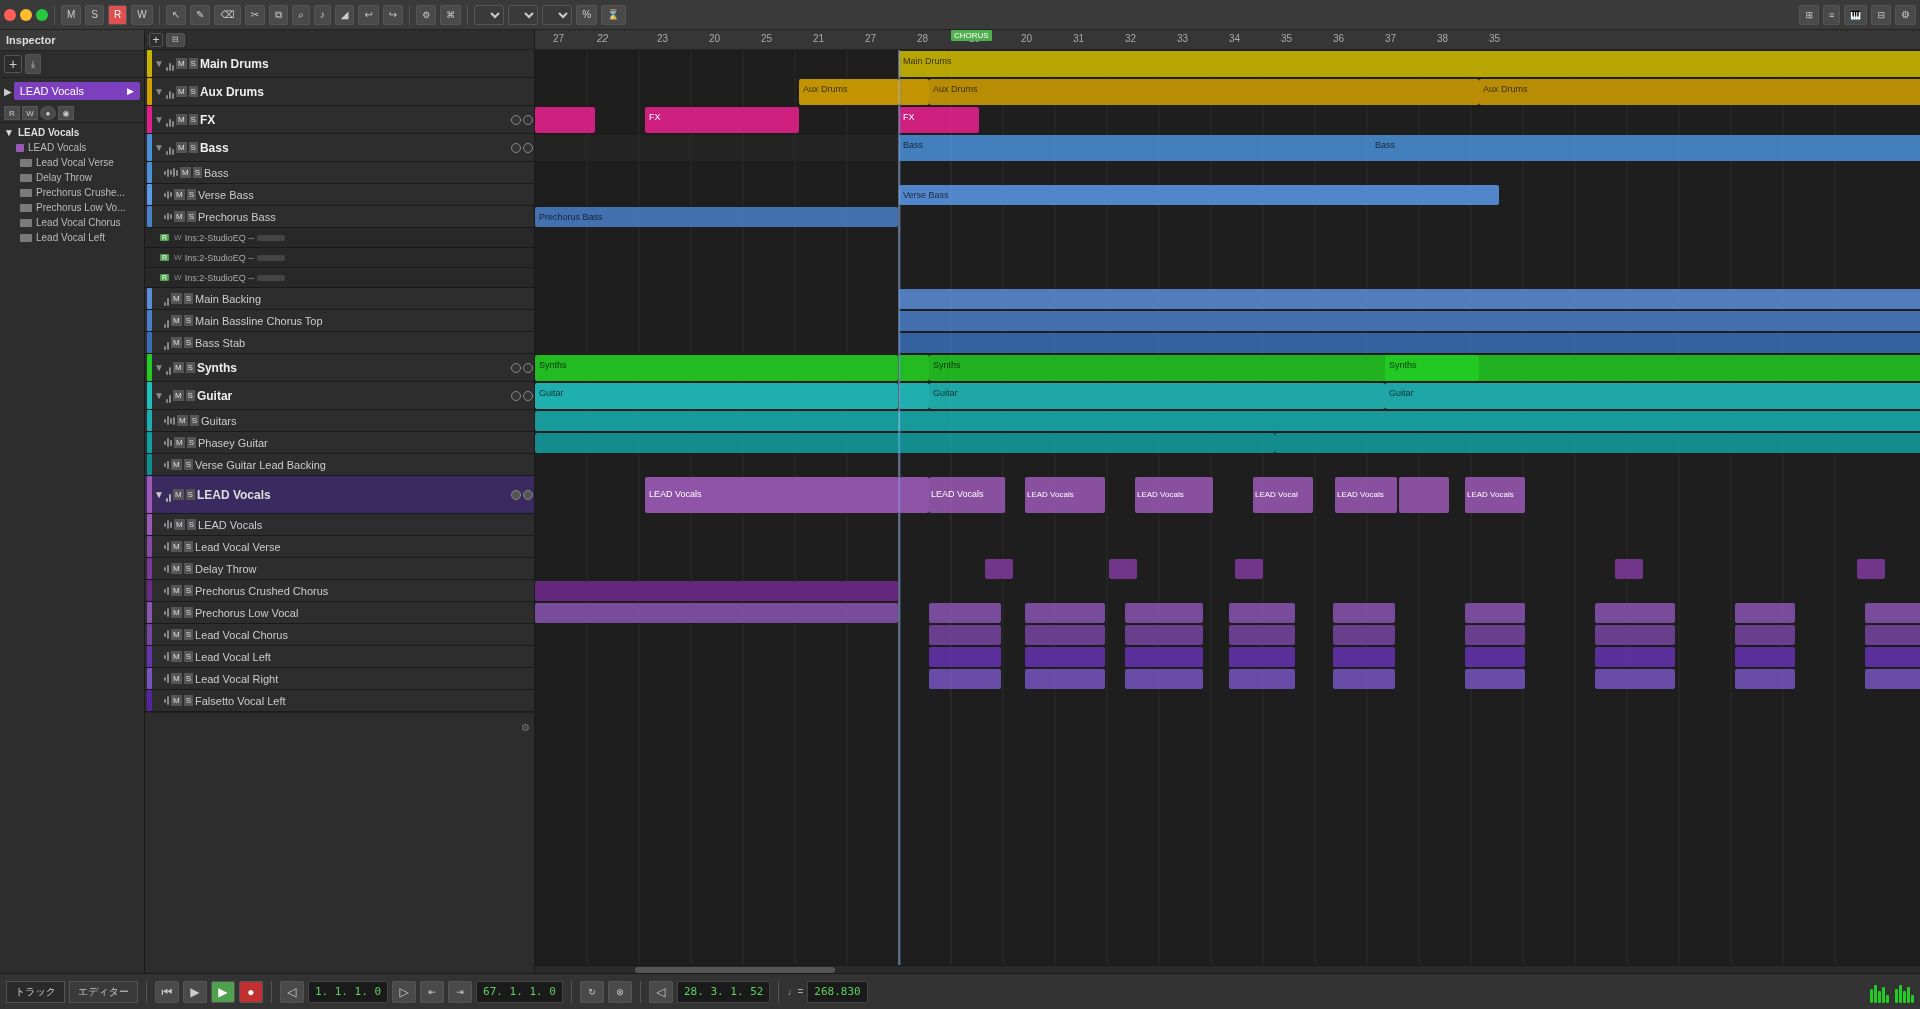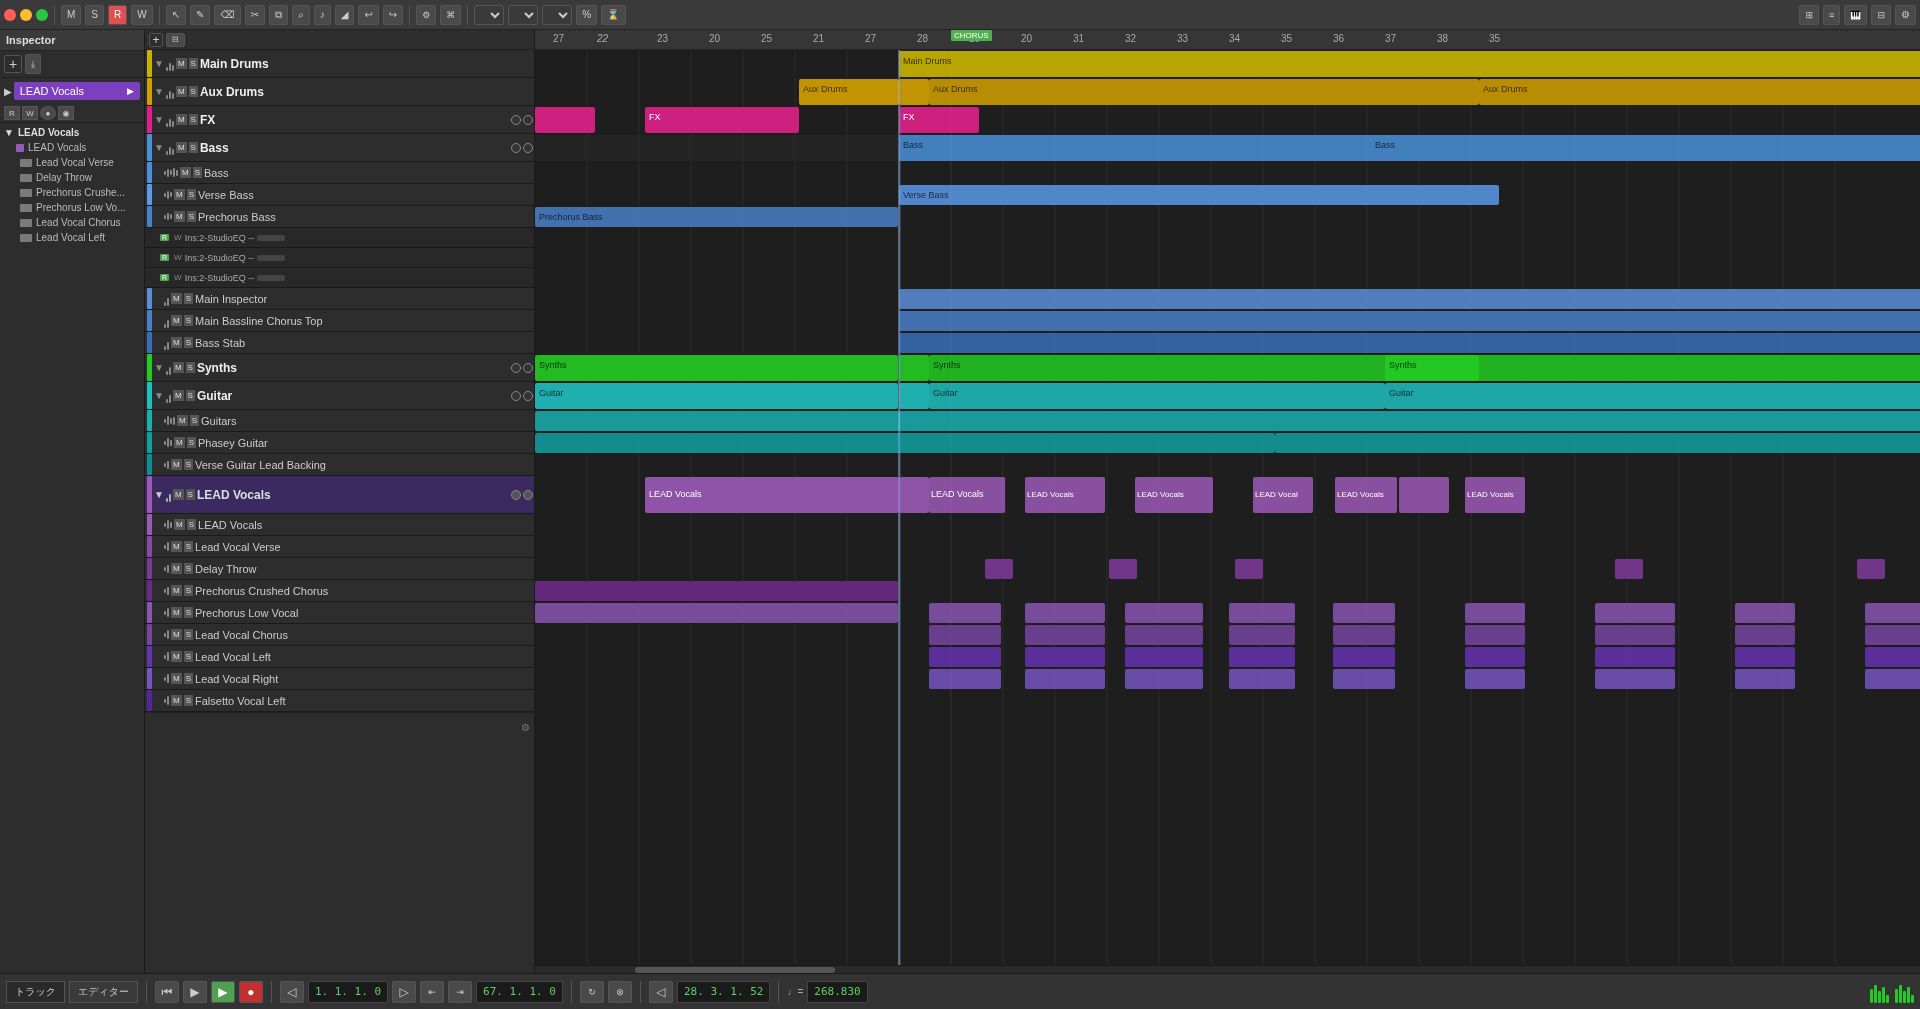--- a/index.html
+++ b/index.html
@@ -490,21 +490,21 @@
 
         <div class="tr-label" style="min-height:22px;">
           <div class="color-stripe" style="background:#5a8ed9;"></div>
           <div style="width:8px;"></div>
           <div class="eq-icon">
             <div class="eq-bar" style="height:4px;"></div>
               <div class="eq-bar" style="height:8px;"></div>
           </div>
           <button class="ms-btn">M</button>
           <button class="ms-btn">S</button>
-          <span class="track-nm">Main Inspector</span>
+          <span class="track-nm">Main Backing</span>
         </div>
 
         <div class="tr-label" style="min-height:22px;">
           <div class="color-stripe" style="background:#4a7ec9;"></div>
           <div style="width:8px;"></div>
           <div class="eq-icon">
             <div class="eq-bar" style="height:4px;"></div>
               <div class="eq-bar" style="height:8px;"></div>
           </div>
           <button class="ms-btn">M</button>

